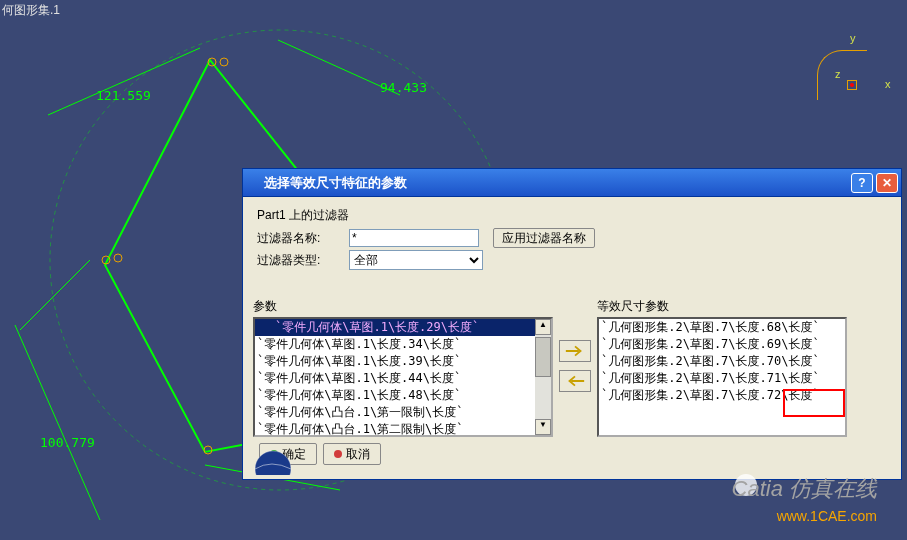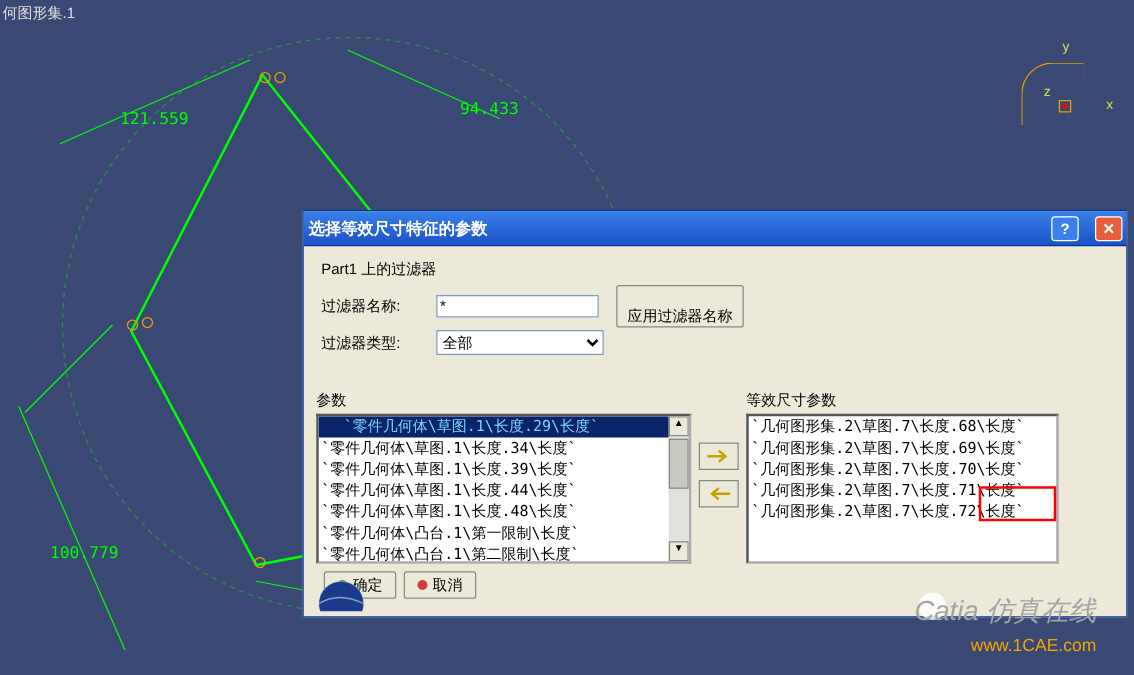--- a/index.html
+++ b/index.html
@@ -56,23 +56,22 @@
   background: #ece9d8;
   border: 1px solid #003399;
 }
 .titlebar {
   height: 28px;
   background: linear-gradient(#3a80e8, #1b52c8);
   color: #fff;
   font-weight: bold;
   font-size: 13px;
   display: flex; align-items: center;
-  padding-left: 4px;
+  padding-left: 21px;
   border-bottom: 1px solid #003399;
-  gap: 10px;
 }
 .titlebar .spacer { flex: 1; }
 .titlebar .winbtn {
   width: 22px; height: 20px;
   margin-right: 3px;
   border: 1px solid #fff;
   border-radius: 3px;
   display: flex; align-items: center; justify-content: center;
   font-size: 12px; font-weight: bold;
 }
@@ -93,42 +92,42 @@
 .filter-type-select {
   height: 20px; font-size: 12px;
   border: 1px solid #7f9db9; background: #fff;
   width: 134px;
 }
 .btn {
   background: #ece9d8;
   border: 1px solid #888;
   border-radius: 2px;
   font-size: 12px;
-  padding: 16px 8px;
+  padding: 0 8px;
   height: 20px;
   cursor: pointer;
 }
 .lists-area {
   display: flex; gap: 4px; margin-top: 24px;
 }
 .section-label { font-size: 12px; margin: 4px 0 2px 0; }
 .listbox {
   background: #fff;
   border: 2px inset #aaa;
   font-size: 12px;
   overflow: hidden;
 }
 .listbox .item {
   padding: 0 2px;
   white-space: nowrap;
   font-family: SimSun, monospace;
   cursor: default;
 }
 .listbox .item.selected {
-  background: #0a246a; color: #7dd3fc; padding-left: 20px;
+  background: #0a246a; color: #f0abfc; padding-left: 20px;
 }
 .left-list { width: 300px; height: 120px; position: relative; }
 .right-list { width: 250px; height: 120px; }
 .scrollbar {
   position: absolute; right: 0; top: 0; bottom: 0;
   width: 16px; background: #e2e2dc;
   display: flex; flex-direction: column;
 }
 .scrollbar .arrow {
   height: 16px; background: #ece9d8;
@@ -204,21 +203,21 @@
   <line x1="205" y1="465" x2="340" y2="490" stroke="#00ff00" stroke-width="1"></line>
   <line x1="15" y1="325" x2="100" y2="520" stroke="#00ff00" stroke-width="1"></line>
   <circle cx="212" cy="62" r="4" fill="none" stroke="#e6a000"></circle>
   <circle cx="224" cy="62" r="4" fill="none" stroke="#e6a000"></circle>
   <circle cx="106" cy="260" r="4" fill="none" stroke="#e6a000"></circle>
   <circle cx="118" cy="258" r="4" fill="none" stroke="#e6a000"></circle>
   <circle cx="208" cy="450" r="4" fill="none" stroke="#e6a000"></circle>
 </svg>
 
 <div class="dim-label" style="left:96px; top:88px;">121.559</div>
-<div class="dim-label" style="left:368px; top:80px;">94.433</div>
+<div class="dim-label" style="left:380px; top:80px;">94.433</div>
 <div class="dim-label" style="left:40px; top:435px;">100.779</div>
 <div class="dim-label" style="left:265px; top:467px;">84.865</div>
 
 <div class="compass">
   <div class="compass-arc"></div>
   <div class="compass-square"></div>
   <div class="compass-dot"></div>
   <div class="axis-label" style="left:43px; top:12px;">y</div>
   <div class="axis-label" style="left:78px; top:58px;">x</div>
   <div class="axis-label" style="left:28px; top:48px;">z</div>

